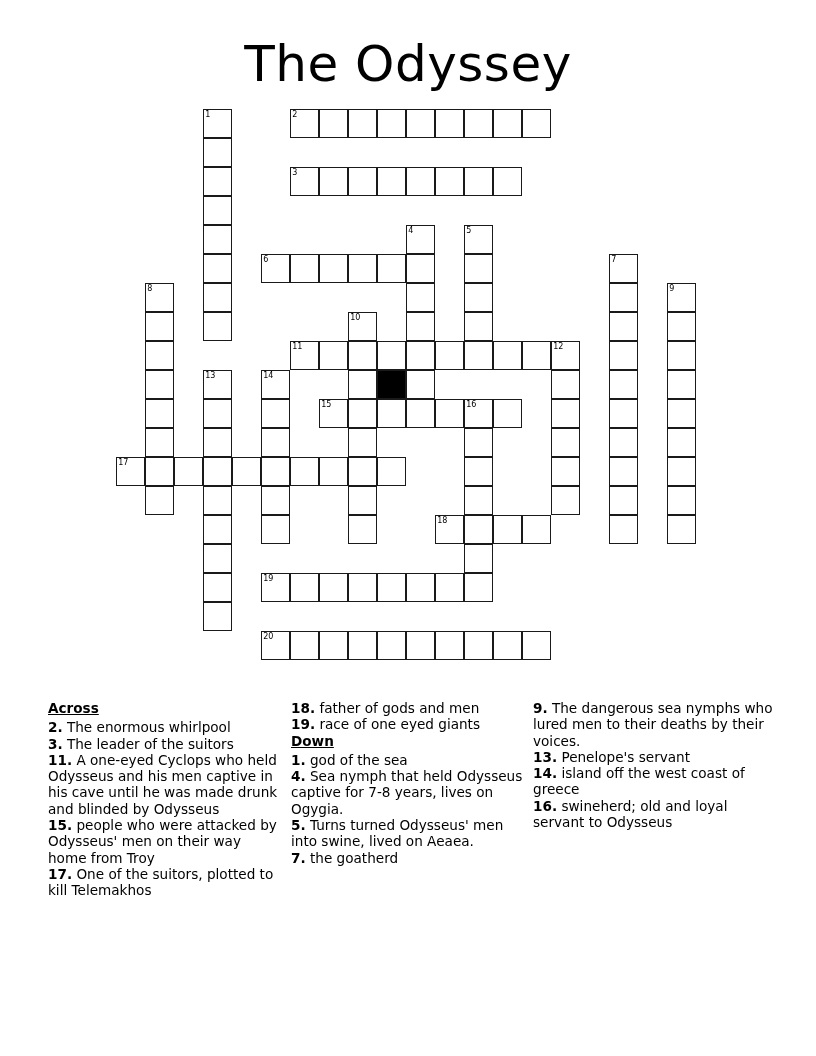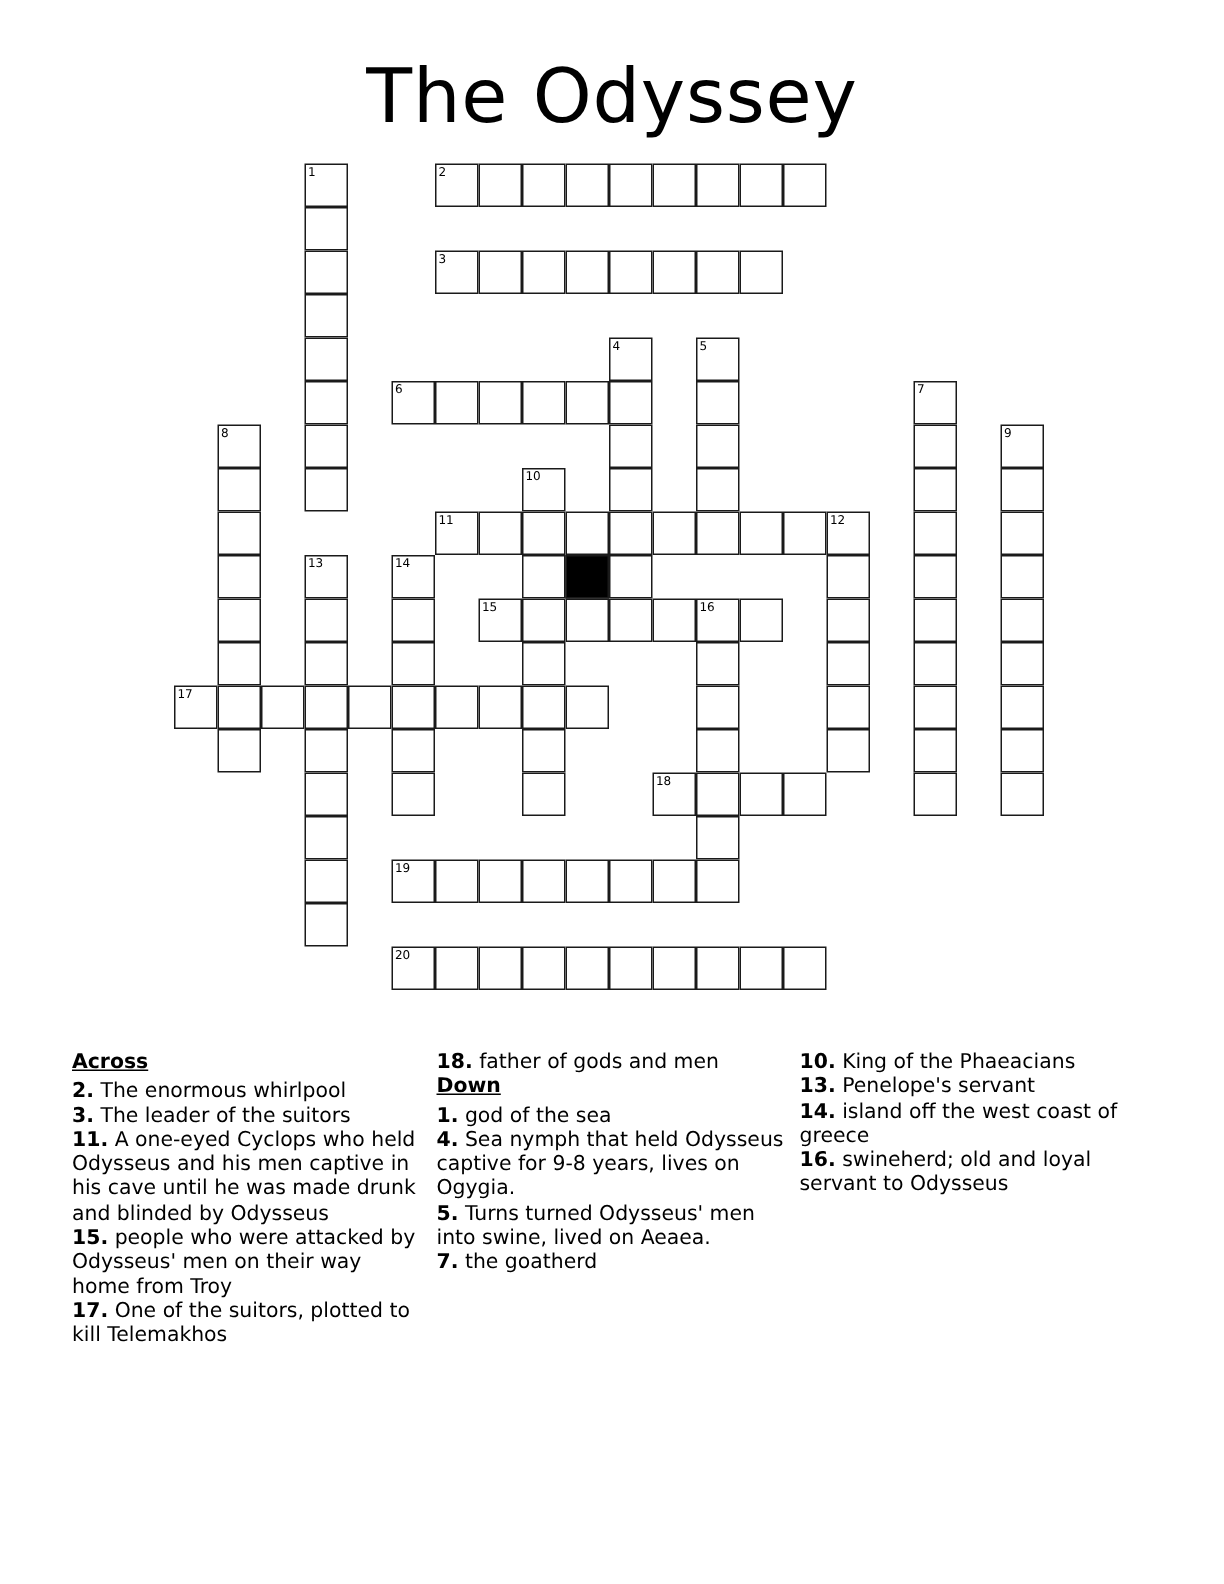--- a/index.html
+++ b/index.html
@@ -212,25 +212,26 @@
   <span class="heading">Across</span>
   <span class="clue"><b>2.</b> <span>The enormous whirlpool</span></span>
   <span class="clue"><b>3.</b> <span>The leader of the suitors</span></span>
   <span class="clue"><b>11.</b> <span>A one-eyed Cyclops who held Odysseus and his men captive in his cave until he was made drunk and blinded by Odysseus</span></span>
   <span class="clue"><b>15.</b> <span>people who were attacked by Odysseus' men on their way home from Troy</span></span>
   <span class="clue"><b>17.</b> <span>One of the suitors, plotted to kill Telemakhos</span></span>
 </div>
 
 <div class="clues col2">
   <span class="clue"><b>18.</b> <span>father of gods and men</span></span>
+  <span class="clue"><b>19.</b> <span>race of one eyed giants</span></span>
   <span class="heading">Down</span>
   <span class="clue"><b>1.</b> <span>god of the sea</span></span>
-  <span class="clue"><b>4.</b> <span>Sea nymph that held Odysseus captive for 9-8 years, lives on Ogygia.</span></span>
+  <span class="clue"><b>4.</b> <span>Sea nymph that held Odysseus captive for 7-8 years, lives on Ogygia.</span></span>
   <span class="clue"><b>5.</b> <span>Turns turned Odysseus' men into swine, lived on Aeaea.</span></span>
   <span class="clue"><b>7.</b> <span>the goatherd</span></span>
 </div>
 
 <div class="clues col3">
-  <span class="clue"><b>10.</b> <span>King of the Phaeacians</span></span>
+  <span class="clue"><b>9.</b> <span>The dangerous sea nymphs who lured men to their deaths by their voices.</span></span>
   <span class="clue"><b>13.</b> <span>Penelope's servant</span></span>
   <span class="clue"><b>14.</b> <span>island off the west coast of greece</span></span>
   <span class="clue"><b>16.</b> <span>swineherd; old and loyal servant to Odysseus</span></span>
 </div>
 
 </body></html>

